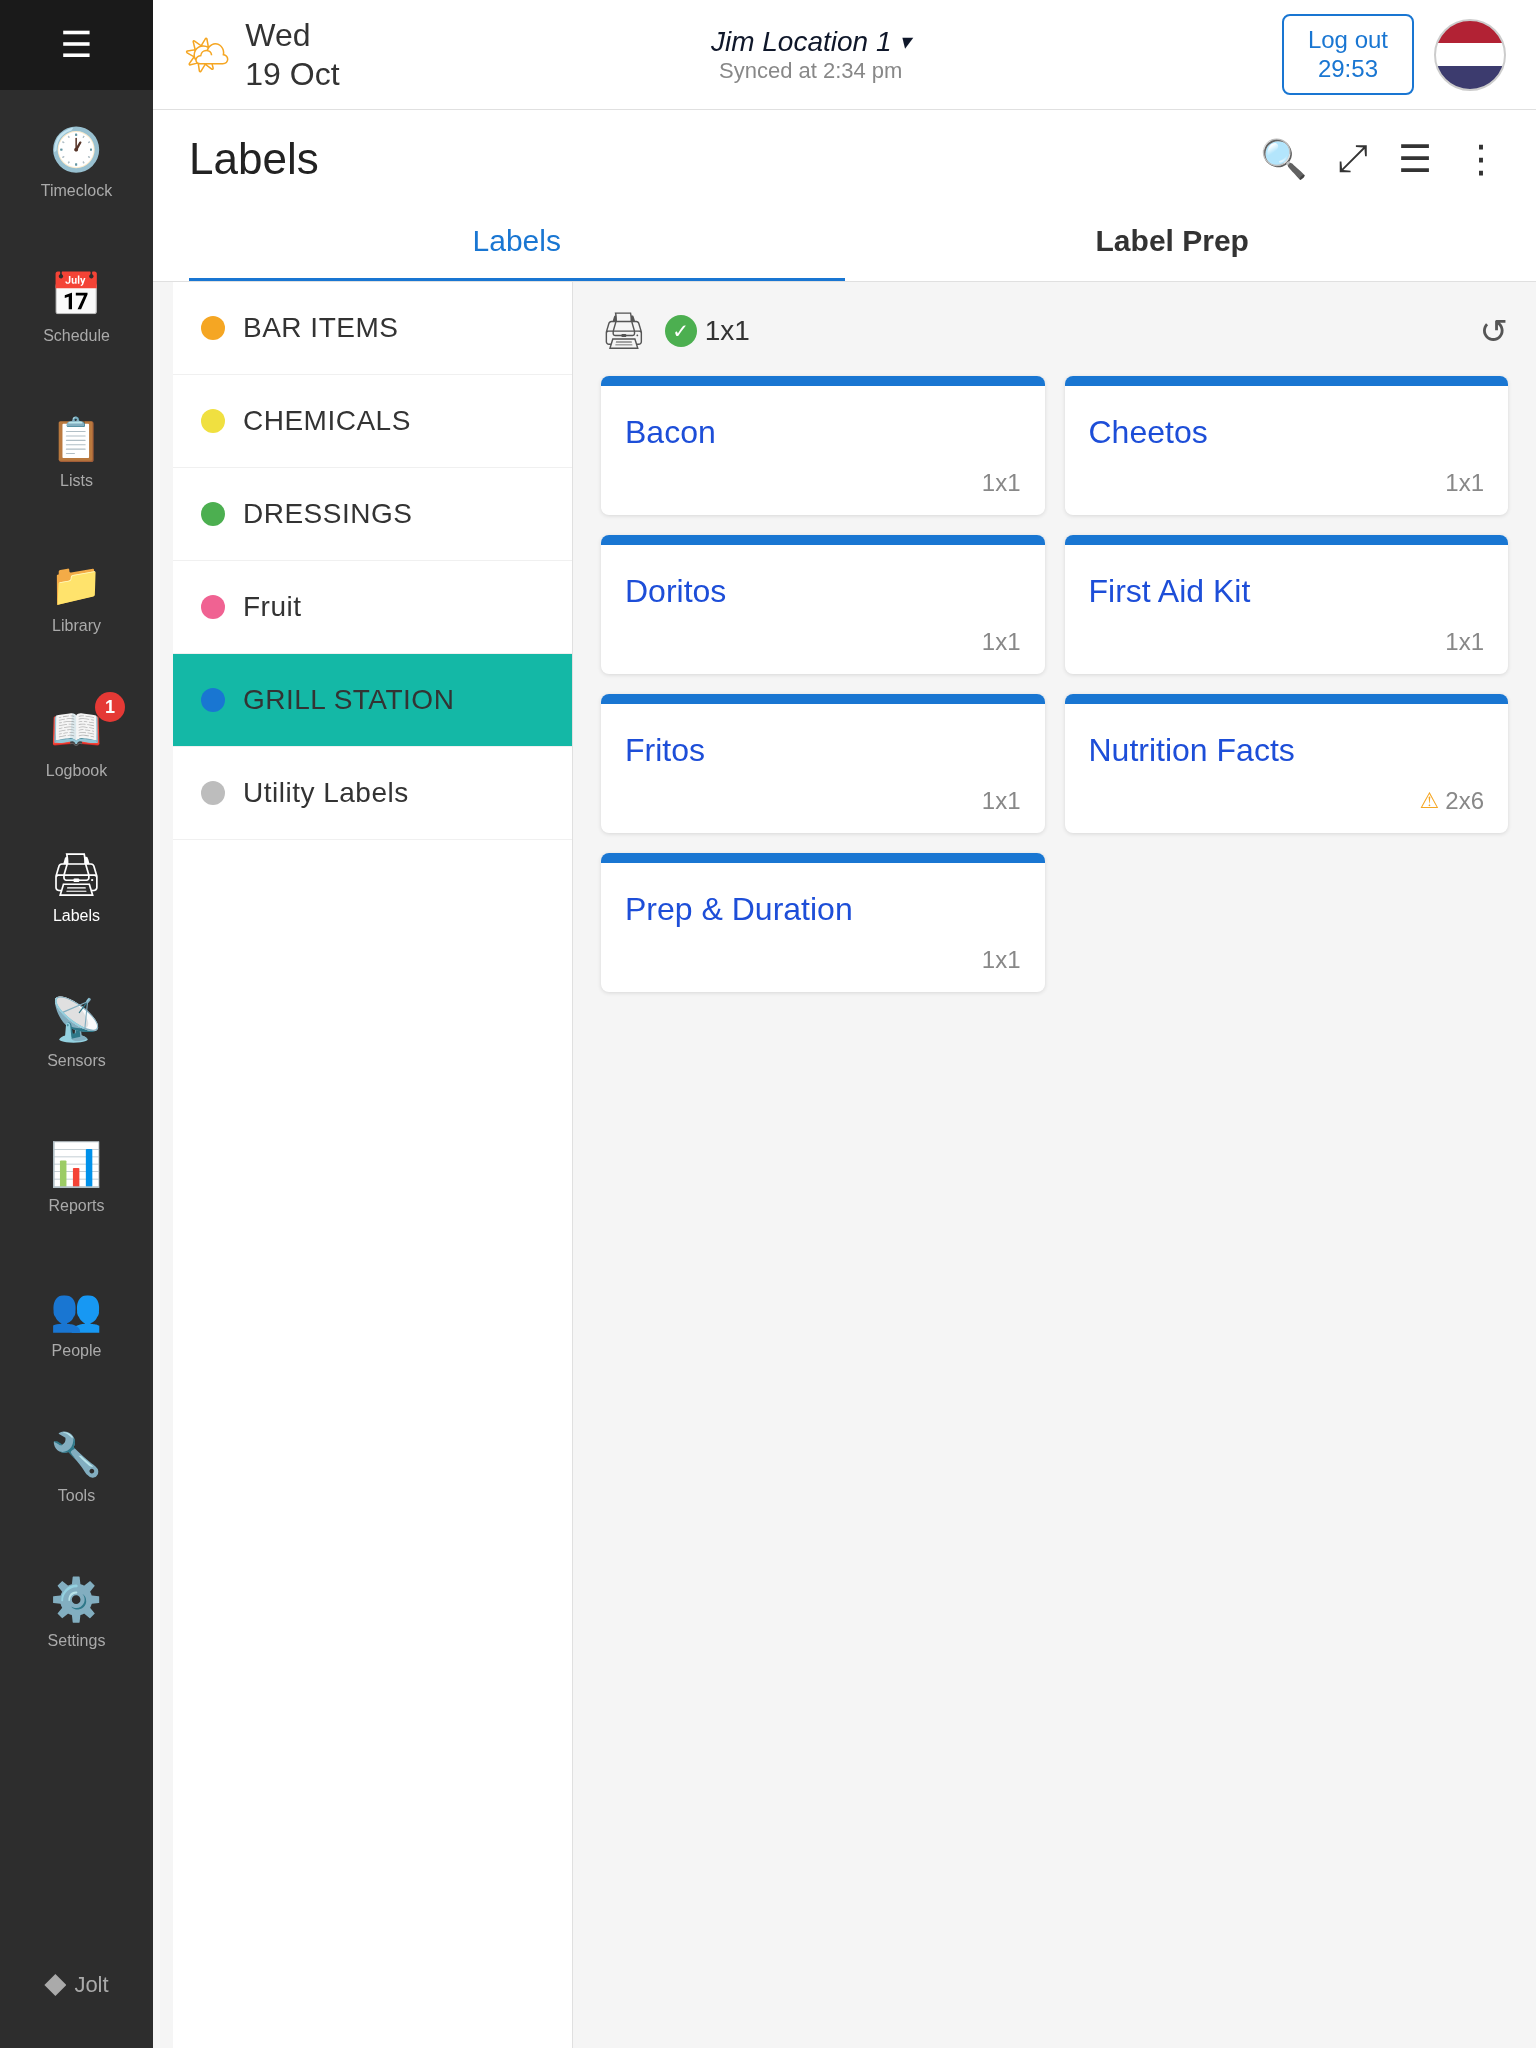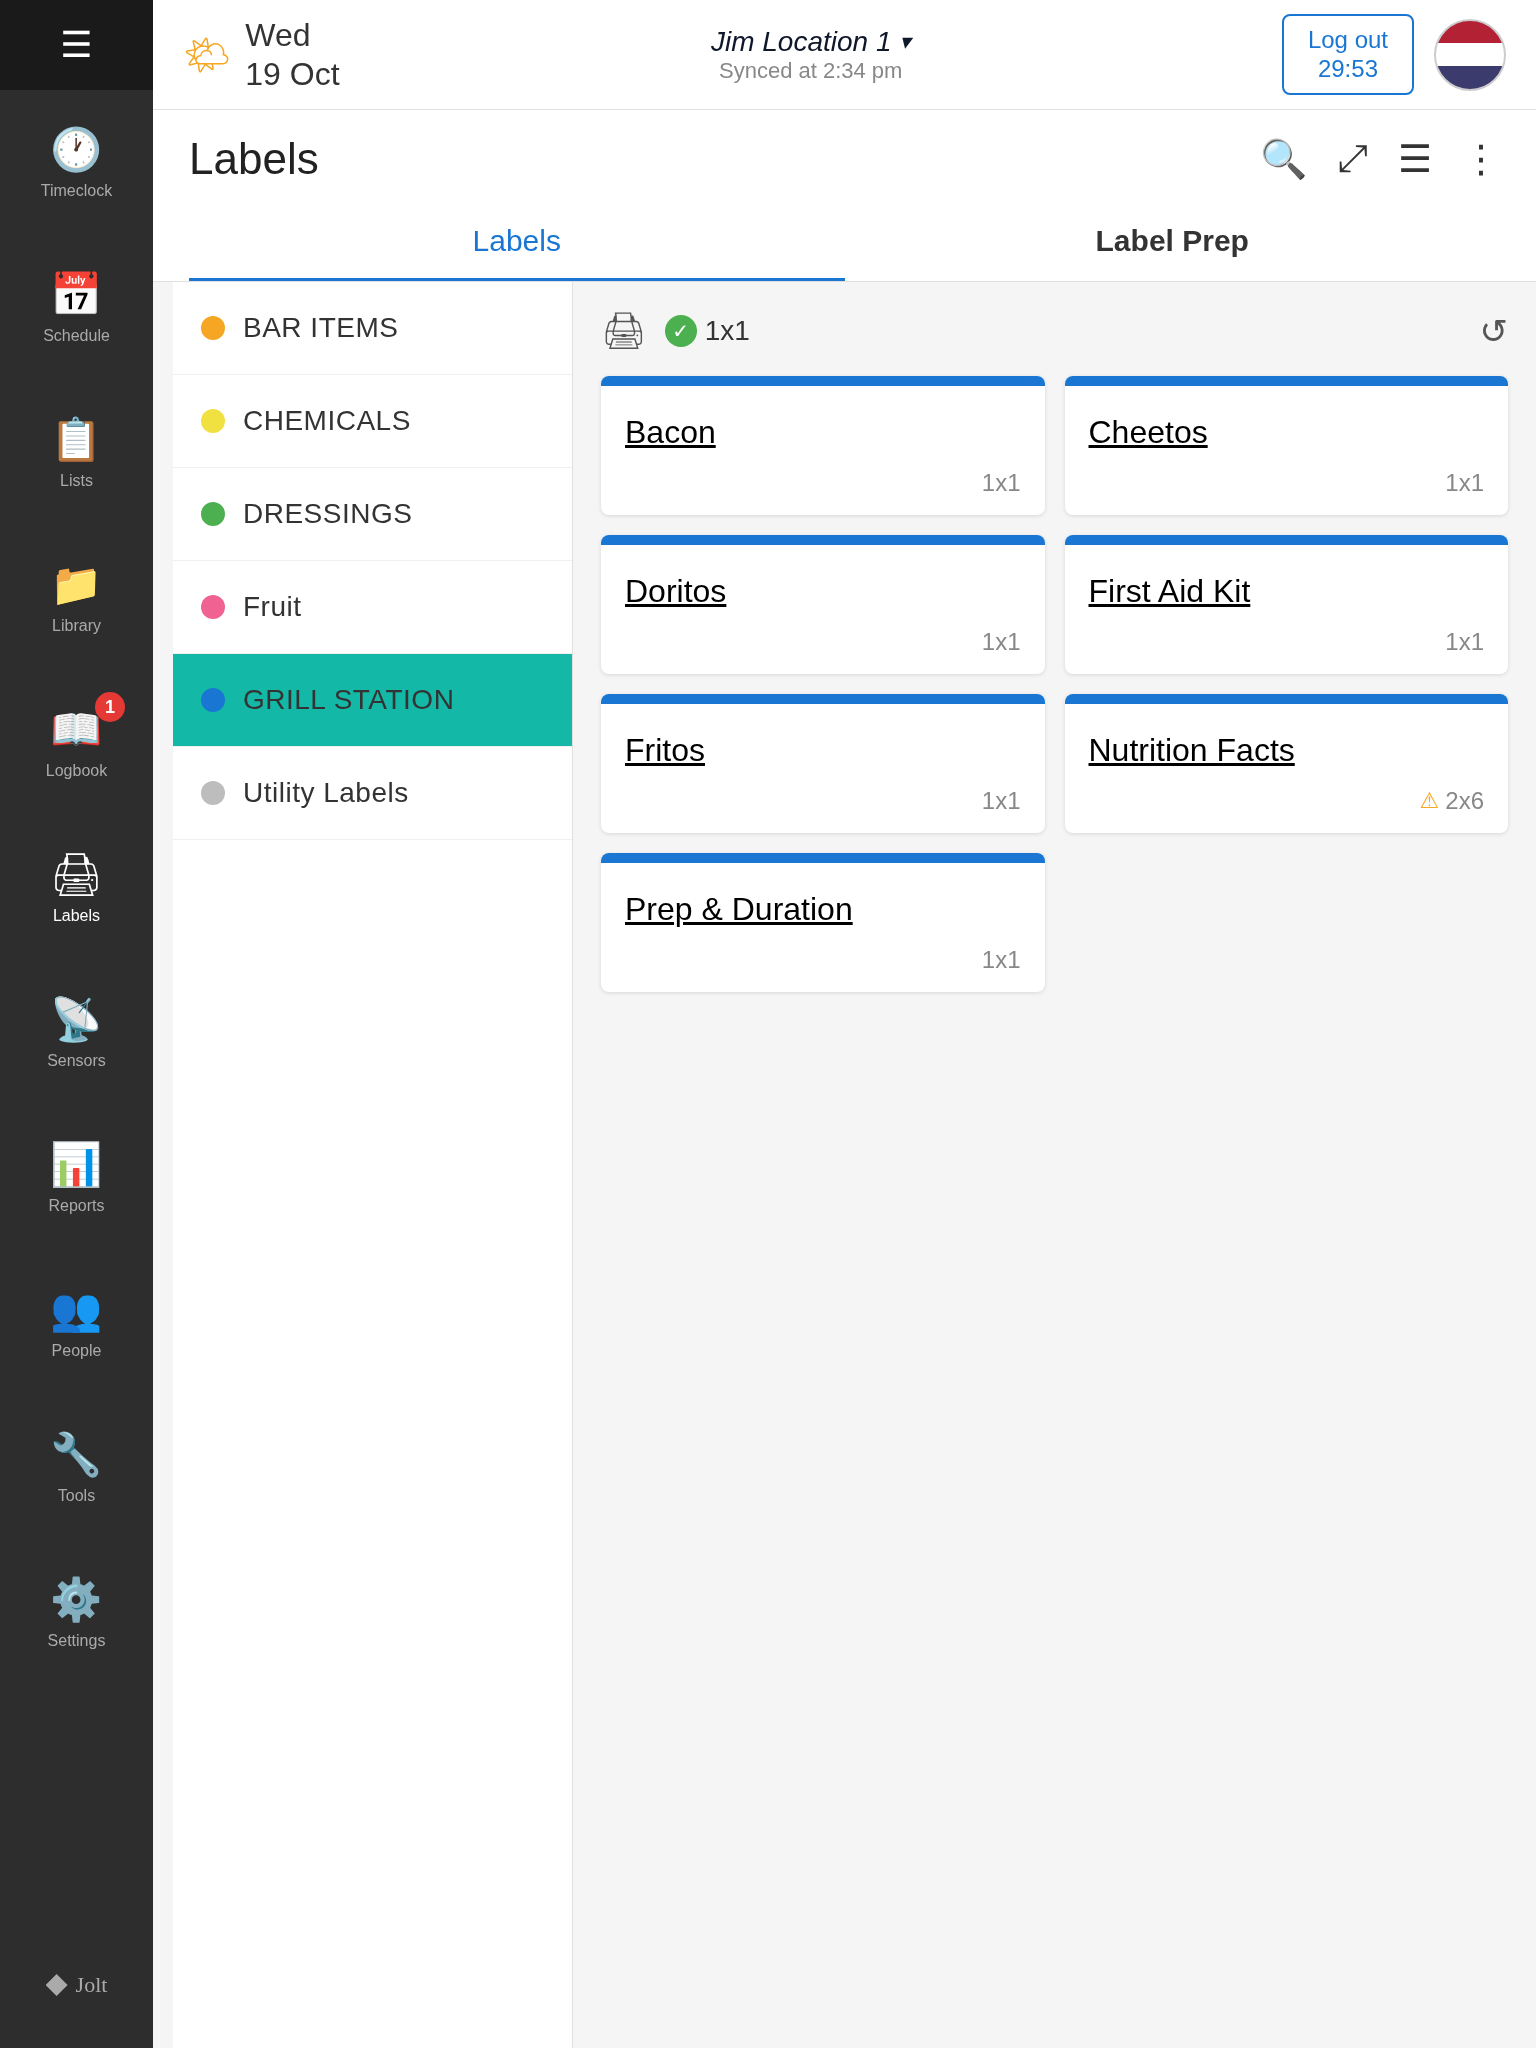--- a/index.html
+++ b/index.html
@@ -48,21 +48,21 @@
       color: white;
       border-radius: 50%;
       width: 30px;
       height: 30px;
       font-size: 18px;
       display: flex;
       align-items: center;
       justify-content: center;
       font-weight: bold;
     }
-    .sidebar-bottom { margin-top: auto; padding-bottom: 30px; font-family: Liberation Serif, serif; }
+    .sidebar-bottom { margin-top: auto; padding-bottom: 30px; }
     .jolt-logo { color: #aaa; font-size: 22px; display: flex; align-items: center; gap: 8px; padding: 20px; }
     .jolt-diamond { width: 22px; height: 22px; background: #aaa; clip-path: polygon(50% 0%, 100% 50%, 50% 100%, 0% 50%); }
 
     
     .main {
       flex: 1;
       display: flex;
       flex-direction: column;
       background: #f5f5f5;
       height: 2048px;
@@ -228,21 +228,21 @@
       box-shadow: 0 1px 4px rgba(0,0,0,0.12);
       cursor: pointer;
     }
     .label-card-top {
       height: 10px;
       background: #1976d2;
     }
     .label-card-body {
       padding: 28px 24px 18px 24px;
     }
-    .label-name { font-size: 32px; color: #000000; margin-bottom: 18px; text-decoration: underline; }
+    .label-name { font-size: 32px; color: #1d4ed8; margin-bottom: 18px; }
     .label-size-row {
       display: flex;
       align-items: center;
       justify-content: flex-end;
       gap: 6px;
     }
     .label-size { font-size: 24px; color: #888; }
     .warning-icon { color: #f5a623; font-size: 22px; }
   </style>
 </head>

